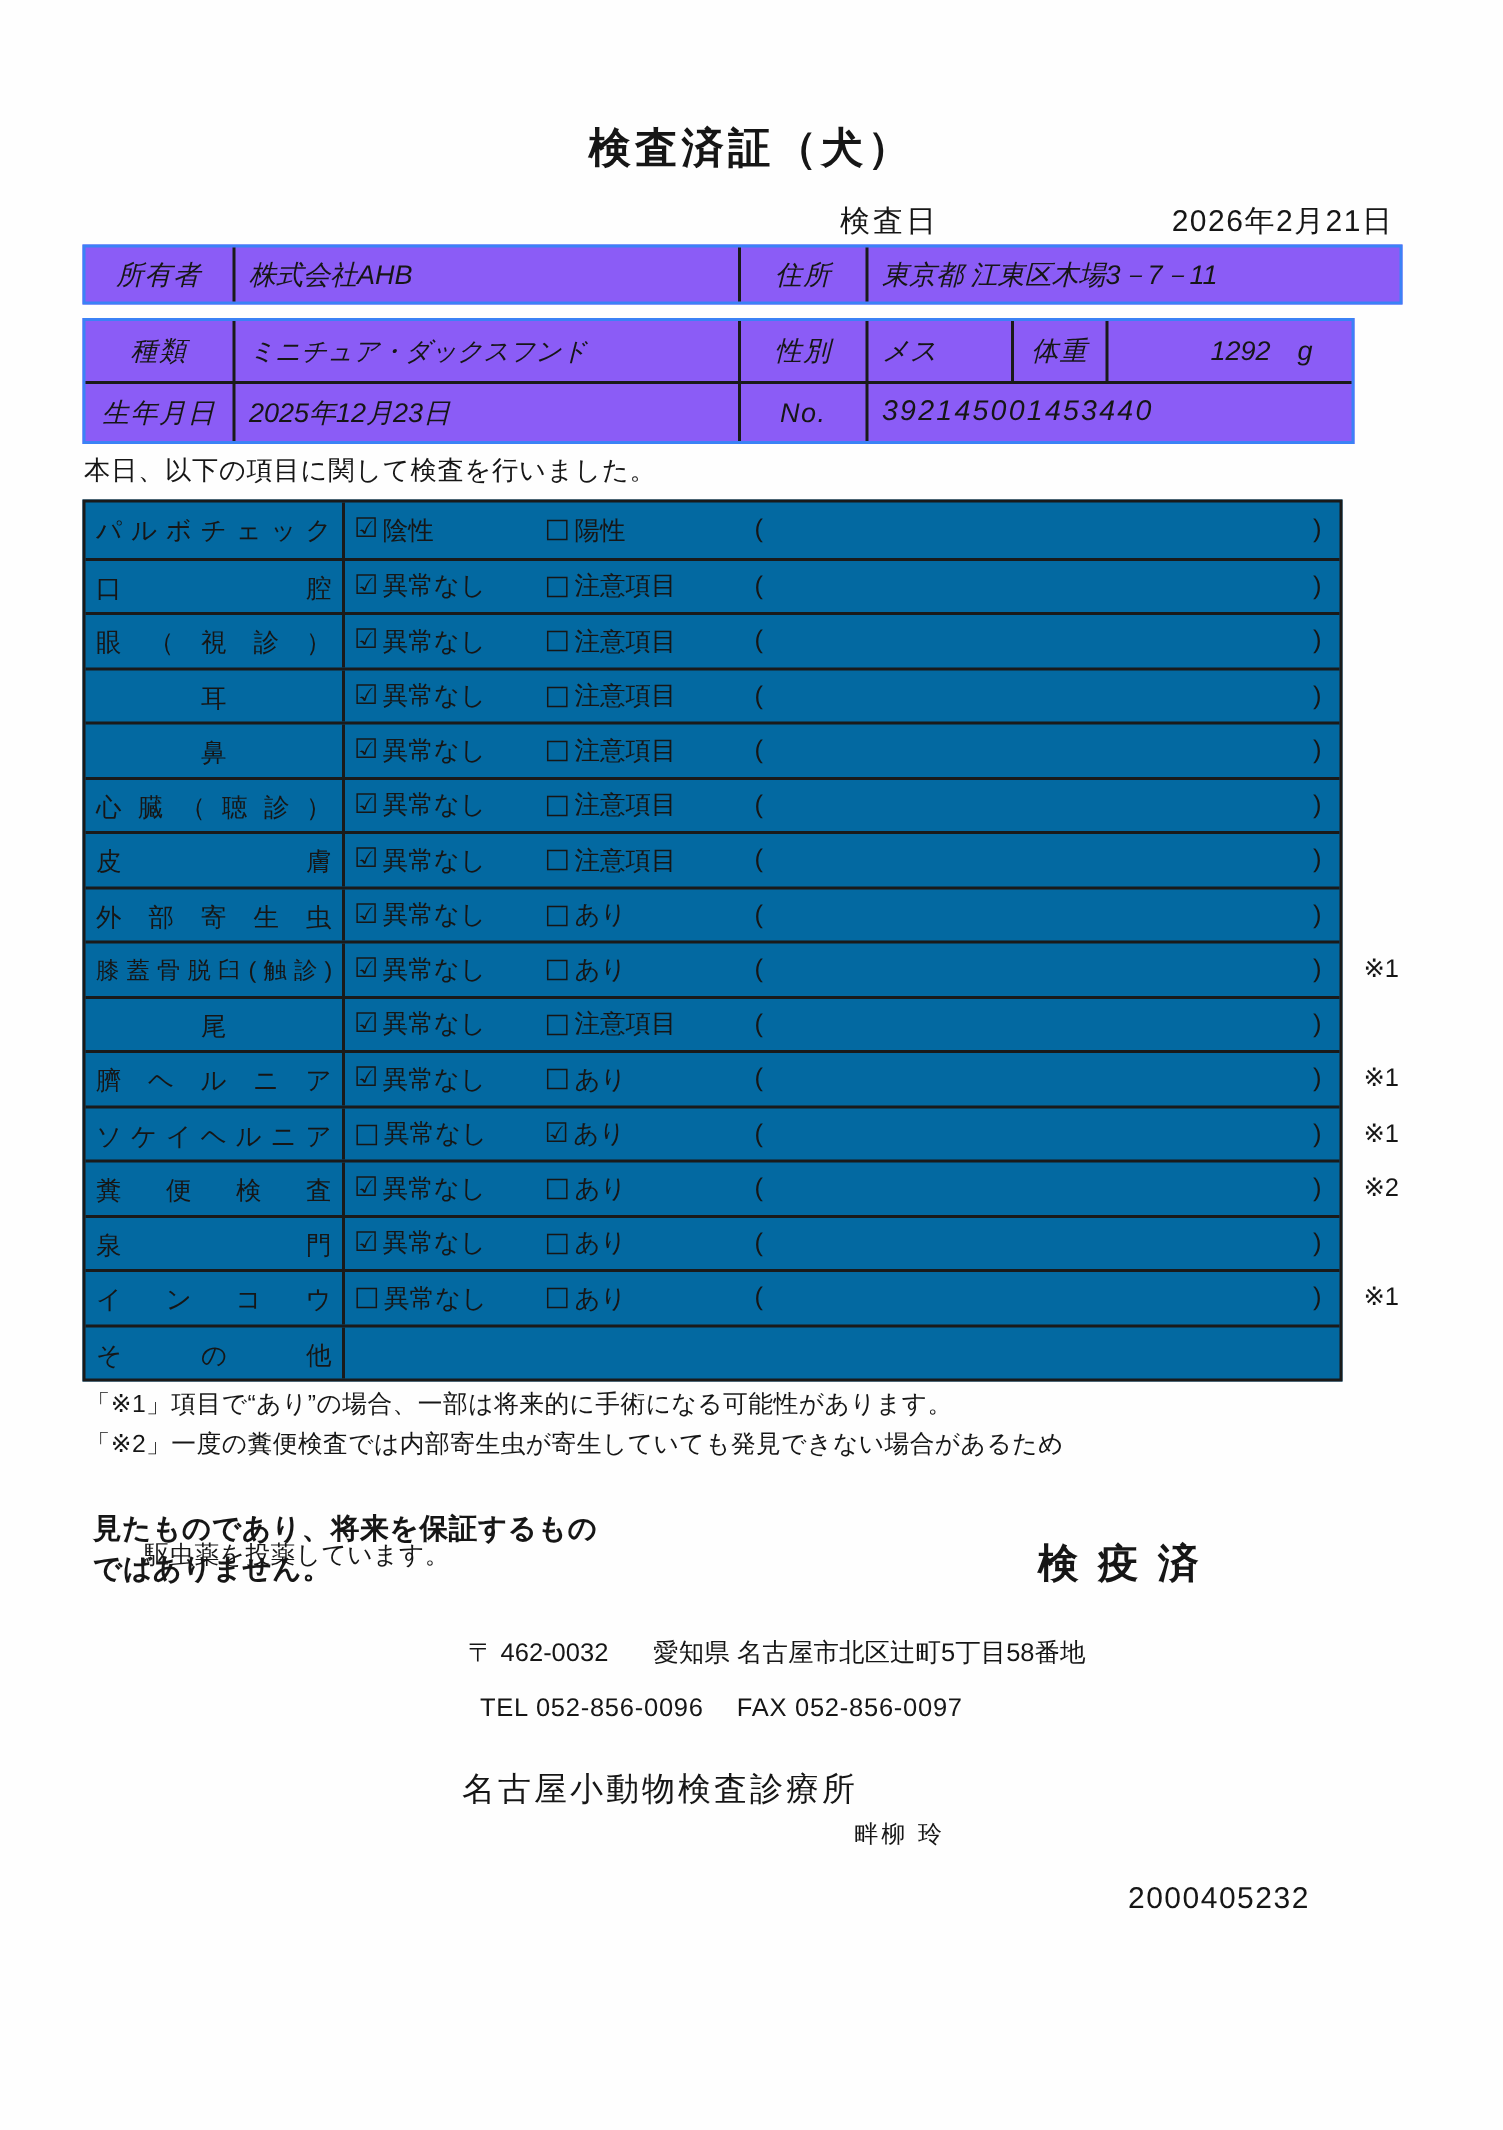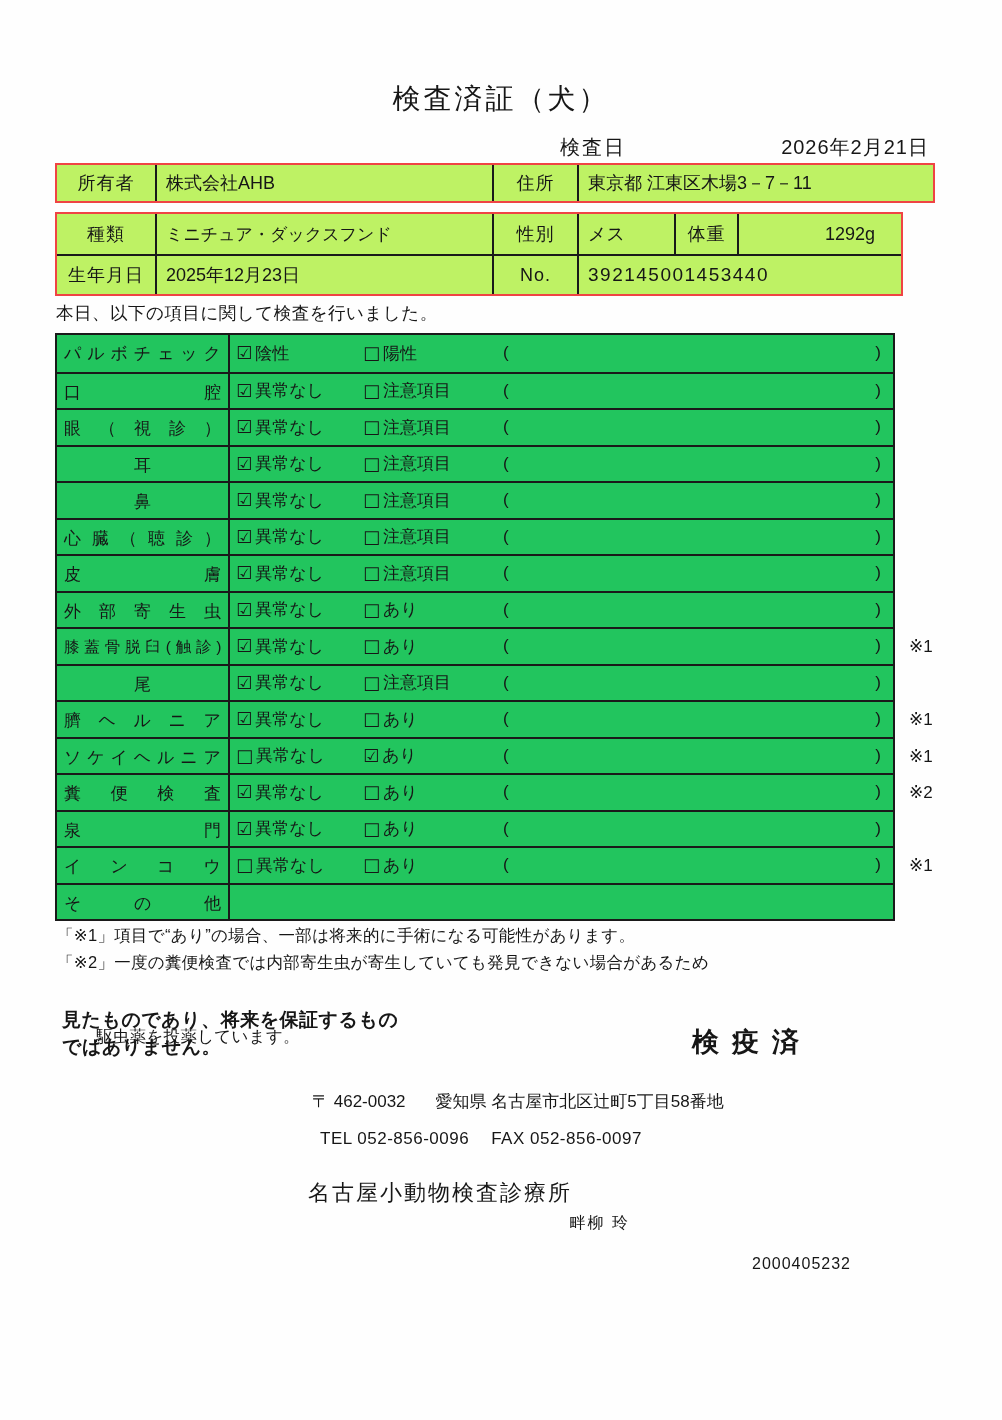--- a/index.html
+++ b/index.html
@@ -1,44 +1,44 @@
 <!DOCTYPE html>
 <html><head>
 <meta charset="utf-8">
 <style>
   * { margin:0; padding:0; box-sizing:border-box; }
   html,body { background:#f3f3f1; }
   body { font-family:"Liberation Sans","DejaVu Sans",sans-serif; color:#161616; }
   .page { position:relative; width:1002px; height:1420px; background:#fefefe; margin:0 auto; overflow:hidden; }
   .abs { position:absolute; }
 
-  .title { top:80px; left:0; width:100%; text-align:center; font-size:28px; font-weight:normal; letter-spacing:3px; }
+  .title { top:80px; left:0; width:100%; text-align:center; font-size:28px; font-weight:bold; letter-spacing:3px; }
 
   .date-row { top:134px; left:55px; width:880px; display:flex; font-size:20px; align-items:baseline; }
   .date-label { margin-left:505px; letter-spacing:2px; }
   .date-value { margin-left:auto; padding-right:6px; letter-spacing:1px; }
 
-  .tbl { border:2px solid #ef4444; background:#bef264; }
+  .tbl { border:2px solid #3b82f6; background:#8b5cf6;font-style:italic; }
   .trow { display:grid; }
   .trow + .trow { border-top:2px solid #1a1a1a; }
   .cell { display:flex; align-items:center; padding:0 9px; font-size:18px; border-left:2px solid #1a1a1a; overflow:hidden; white-space:nowrap; }
   .cell.first { border-left:none; }
   .cell.lab { justify-content:center; padding:0 4px; letter-spacing:1px; }
 
   .t1 { top:163px; left:55px; width:880px; }
   .t1 .trow { grid-template-columns:98px 337px 85px 1fr; height:36px; }
   .t2 { top:212px; left:55px; width:848px; }
   .t2 .trow1 { grid-template-columns:98px 337px 85px 97px 63px 1fr; height:40px; }
   .t2 .trow2 { grid-template-columns:98px 337px 85px 1fr; height:40px; }
-  .wcell { justify-content:flex-end; padding-right:26px; }
+  .wcell { justify-content:flex-end; gap:18px; padding-right:26px; }
   .nocell { letter-spacing:1.5px; font-size:19px; }
 
   .intro { top:301px; left:56px; font-size:17.5px; letter-spacing:0.5px;font-family:Liberation Mono, monospace; }
 
-  .ctable { top:333px; left:55px; width:840px; border:2px solid #1a1a1a; background:#22c55e; }
+  .ctable { top:333px; left:55px; width:840px; border:2px solid #1a1a1a; background:#0369a1; }
   .crow { position:relative; display:grid; grid-template-columns:173px 127px 140px 1fr; height:36.5px; }
   .crow + .crow { border-top:2px solid #1a1a1a; }
   .clabel { border-right:2px solid #1a1a1a; padding:7px 7px 0 7px; font-size:17px; text-align:justify; text-align-last:justify; overflow:hidden; white-space:nowrap; }
   .clabel.center { text-align:center; text-align-last:center; }
   .clabel.small { font-size:15.5px; padding-top:8px; letter-spacing:-0.5px; }
   .copt { display:flex; align-items:center; font-size:17px; padding-left:6px; white-space:nowrap; }
   .cb { font-family:"DejaVu Sans",sans-serif; font-size:18px; margin-right:3px; line-height:1; }
   .cparen { display:flex; align-items:center; justify-content:space-between; font-size:17px; padding:0 12px 0 6px; }
   .cnote { position:absolute; left:852px; top:7px; font-size:17px; white-space:nowrap; }
 
@@ -47,21 +47,21 @@
   .fn2 { top:952px; left:57px; }
   .fn2b { top:1026px; left:96px; }
 
   .disc { top:1006px; left:62px; font-size:19px; font-weight:bold; line-height:27px; letter-spacing:0.5px; }
   .stamp { top:1024px; left:692px; font-size:27px; font-weight:bold; letter-spacing:13px; white-space:nowrap; }
 
   .addr { top:1090px; left:312px; font-size:17px; display:flex; gap:30px; white-space:nowrap; }
   .telfax { top:1129px; left:320px; font-size:17px; display:flex; gap:22px; letter-spacing:0.5px; white-space:nowrap; }
   .clinic { top:1178px; left:308px; font-size:22px; letter-spacing:2px; white-space:nowrap; }
   .person { top:1213px; left:308px; width:322px; text-align:right; font-size:16px; letter-spacing:2px; }
-  .serial { top:1255px; left:752px; font-size:16px; letter-spacing:1px; }
+  .serial { top:1255px; left:752px; font-size:20px; letter-spacing:1px; }
 </style>
 </head>
 <body>
 
 <div class="page">
 
   <div class="abs title">検査済証（犬）</div>
 
   <div class="abs date-row">
     <span class="date-label">検査日</span>

